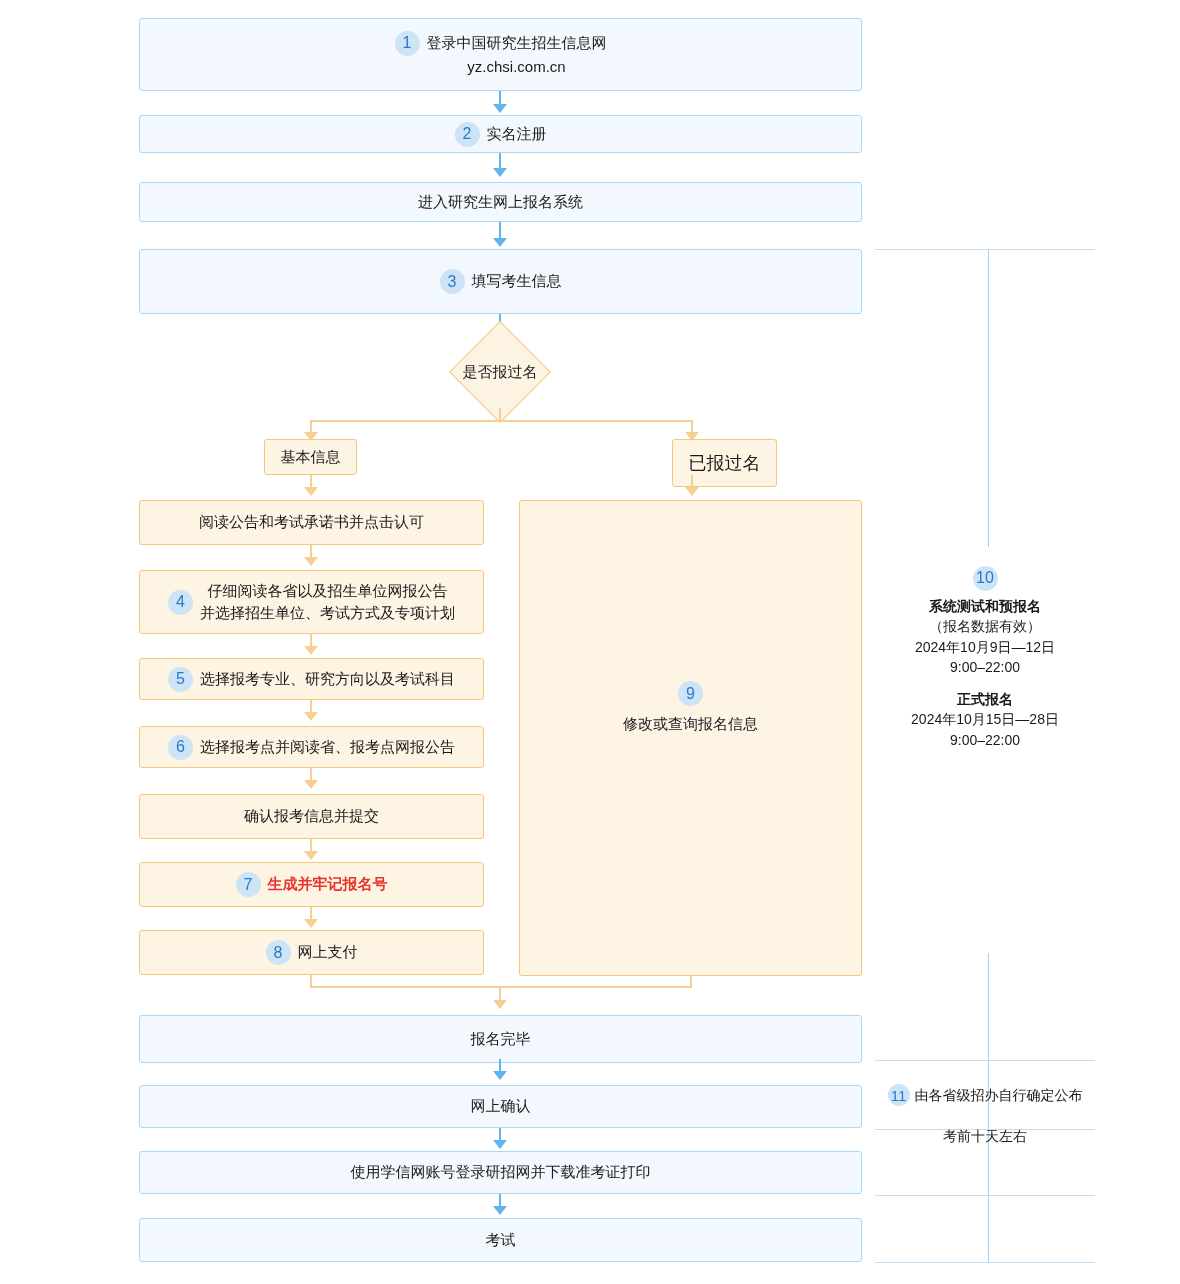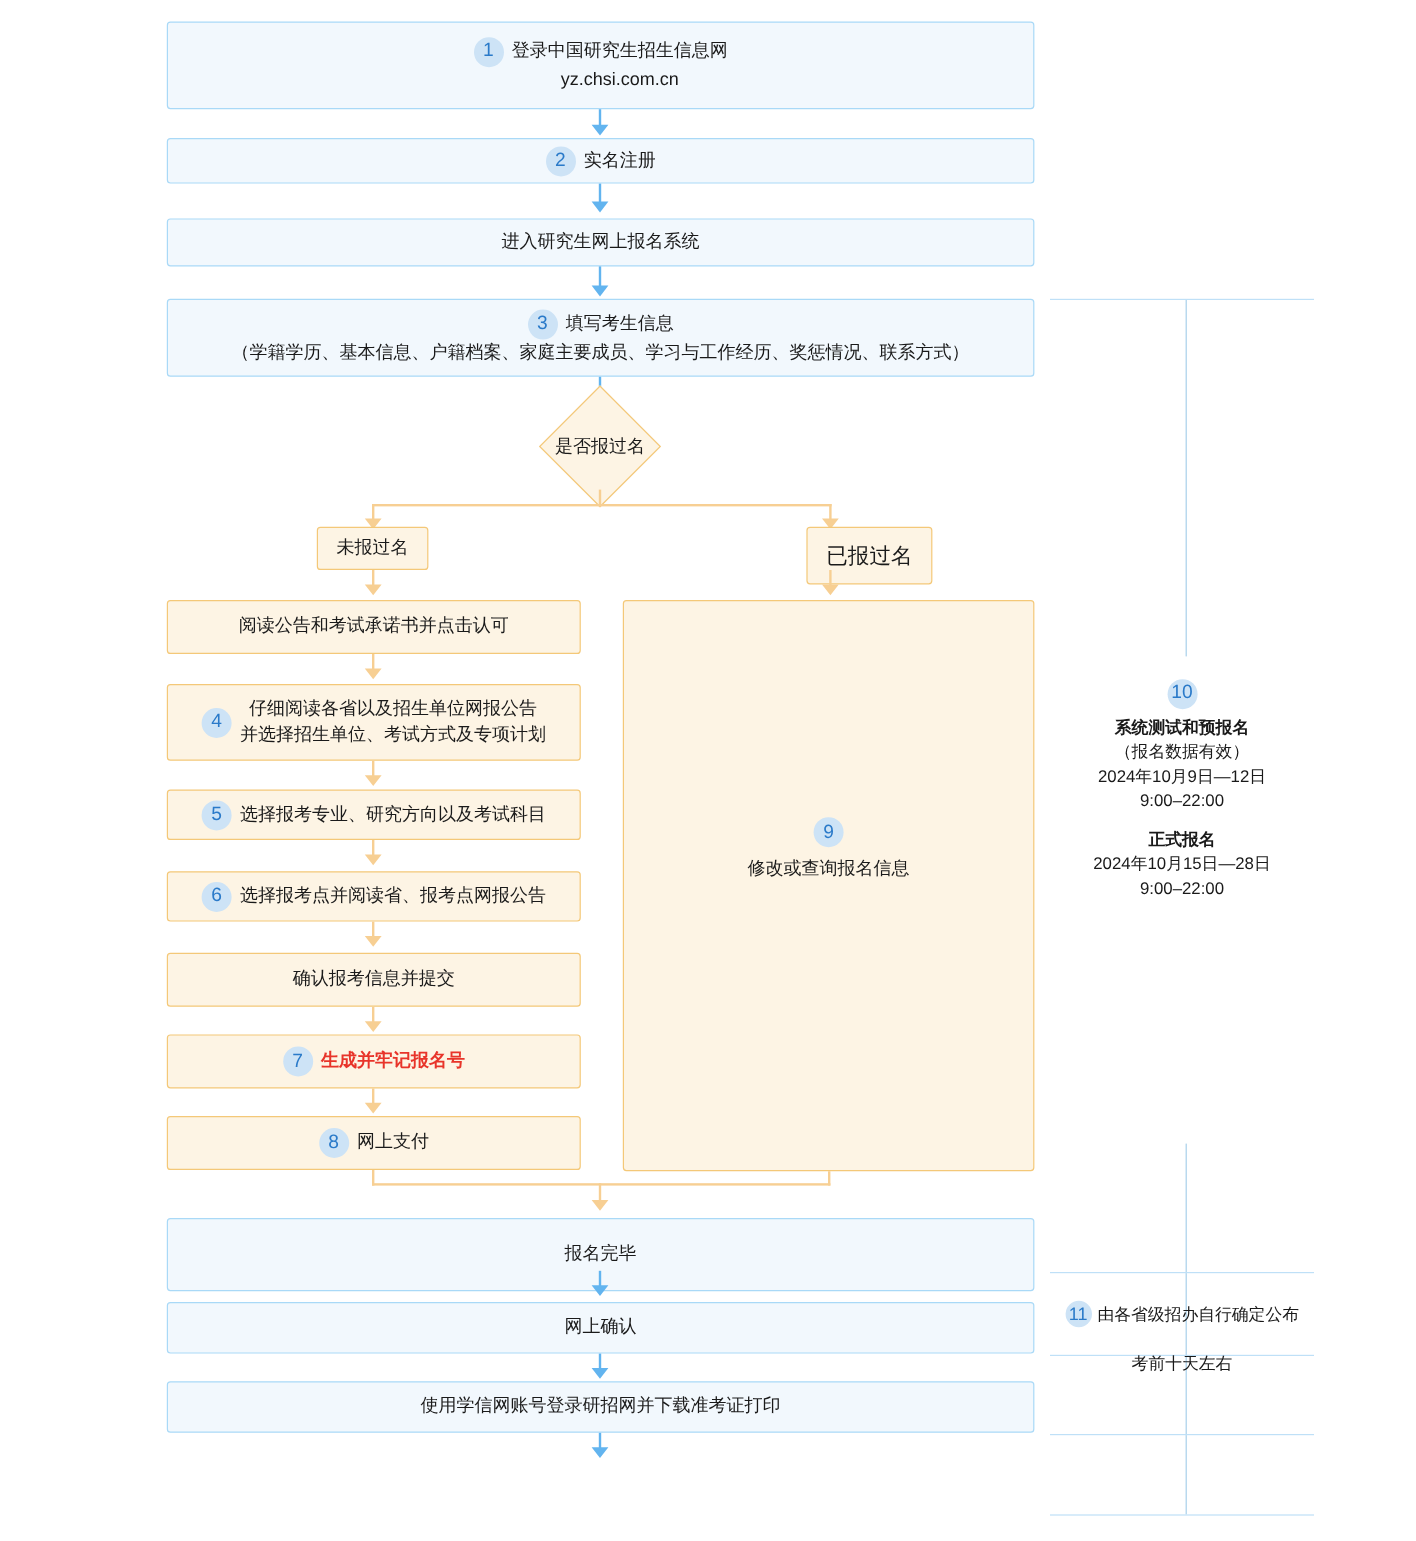--- a/index.html
+++ b/index.html
@@ -176,38 +176,37 @@
   </div>
 
   <div class="vline c-blue" style="left:499px;top:222px;height:17px;"></div>
   <div class="arrow a-blue" style="left:493px;top:238px;"></div>
 
   <div class="node blue" style="left:139px;top:249px;width:723px;height:65px;font-size:15px;">
     <div class="line">
       <span class="badge">3</span>
       <span>填写考生信息</span>
     </div>
-    <div class="line">（学籍学历、基本信息、户籍档案、家庭主要成员、学习与工作经历、奖惩情况、联系方式）</div>
   </div>
 
   <div class="vline c-blue" style="left:499px;top:314px;height:25px;"></div>
   <div class="arrow a-blue" style="left:493px;top:338px;"></div>
 
   <div class="diamond" style="left:464px;top:336px;width:72px;height:72px;"></div>
   <div class="diamond-label" style="left:420px;top:360px;width:160px;height:25px;">是否报过名</div>
 
   <div class="vline c-orange" style="left:499px;top:408px;height:14px;"></div>
   <div class="hline c-orange" style="left:310px;top:420px;width:383px;"></div>
   <div class="vline c-orange" style="left:310px;top:420px;height:13px;"></div>
   <div class="arrow a-orange" style="left:304px;top:432px;"></div>
   <div class="vline c-orange" style="left:691px;top:420px;height:13px;"></div>
   <div class="arrow a-orange" style="left:685px;top:432px;"></div>
 
   <div class="node orange" style="left:264px;top:439px;width:93px;height:36px;font-size:15px;">
-    <div class="line">未报过名</div>
+    <div class="line">基本信息</div>
   </div>
   <div class="node orange" style="left:672px;top:439px;width:105px;height:48px;font-size:18px;">
     <div class="line">已报过名</div>
   </div>
 
   <div class="vline c-orange" style="left:310px;top:475px;height:13px;"></div>
   <div class="arrow a-orange" style="left:304px;top:487px;"></div>
   <div class="vline c-orange" style="left:691px;top:475px;height:13px;"></div>
   <div class="arrow a-orange" style="left:685px;top:487px;"></div>
 
@@ -275,35 +274,38 @@
     </div>
     <div class="line" style="margin-top:7px;">修改或查询报名信息</div>
   </div>
 
   <div class="vline c-orange" style="left:310px;top:975px;height:13px;"></div>
   <div class="vline c-orange" style="left:690px;top:976px;height:12px;"></div>
   <div class="hline c-orange" style="left:310px;top:986px;width:382px;"></div>
   <div class="vline c-orange" style="left:499px;top:986px;height:15px;"></div>
   <div class="arrow a-orange" style="left:493px;top:1000px;"></div>
 
-  <div class="node blue" style="left:139px;top:1015px;width:723px;height:61px;font-size:15px;">
+  <div class="node blue" style="left:139px;top:1015px;width:723px;height:48px;font-size:15px;">
     <div class="line">报名完毕</div>
   </div>
 
   <div class="vline c-blue" style="left:499px;top:1059px;height:13px;"></div>
   <div class="arrow a-blue" style="left:493px;top:1071px;"></div>
 
   <div class="node blue" style="left:139px;top:1085px;width:723px;height:43px;font-size:15px;">
     <div class="line">网上确认</div>
   </div>
 
   <div class="vline c-blue" style="left:499px;top:1128px;height:13px;"></div>
   <div class="arrow a-blue" style="left:493px;top:1140px;"></div>
 
   <div class="node blue" style="left:139px;top:1151px;width:723px;height:43px;font-size:15px;">
     <div class="line">使用学信网账号登录研招网并下载准考证打印</div>
   </div>
 
   <div class="vline c-blue" style="left:499px;top:1194px;height:13px;"></div>
   <div class="arrow a-blue" style="left:493px;top:1206px;"></div>
 
+  <div class="node blue" style="left:139px;top:1218px;width:723px;height:44px;font-size:15px;">
+    <div class="line">考试</div>
+  </div>
 
 </div>
 
 </body></html>

